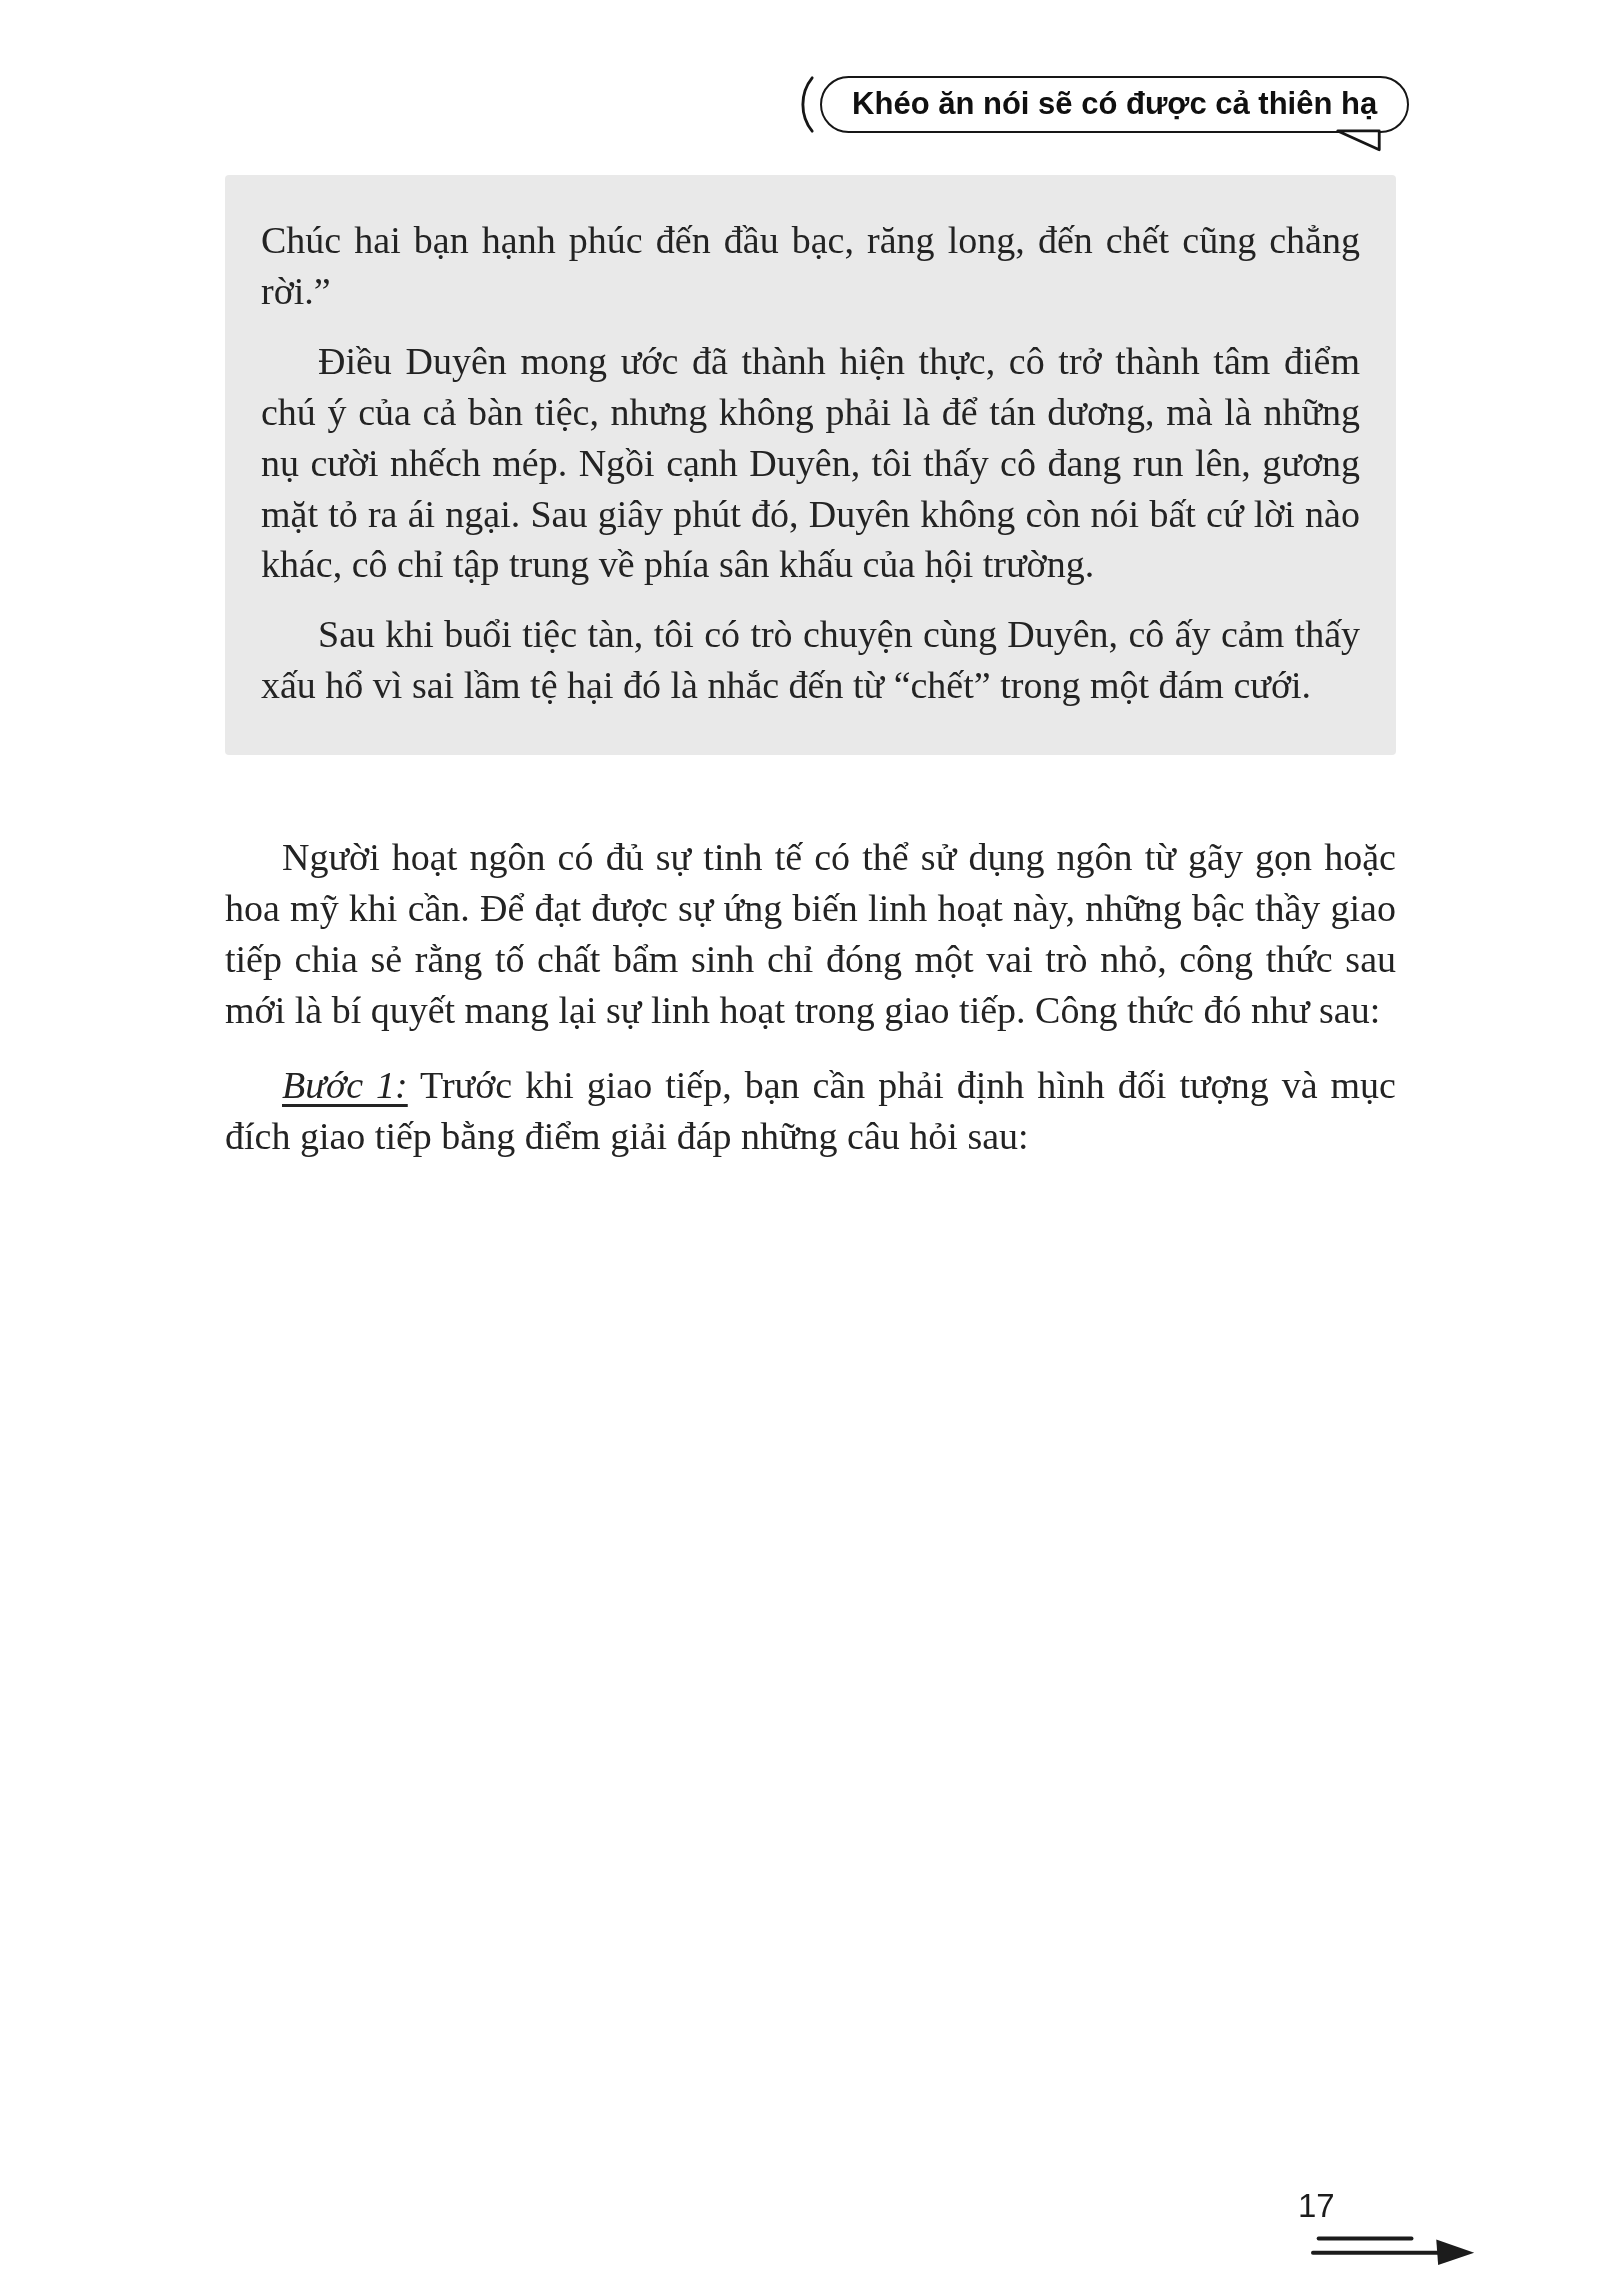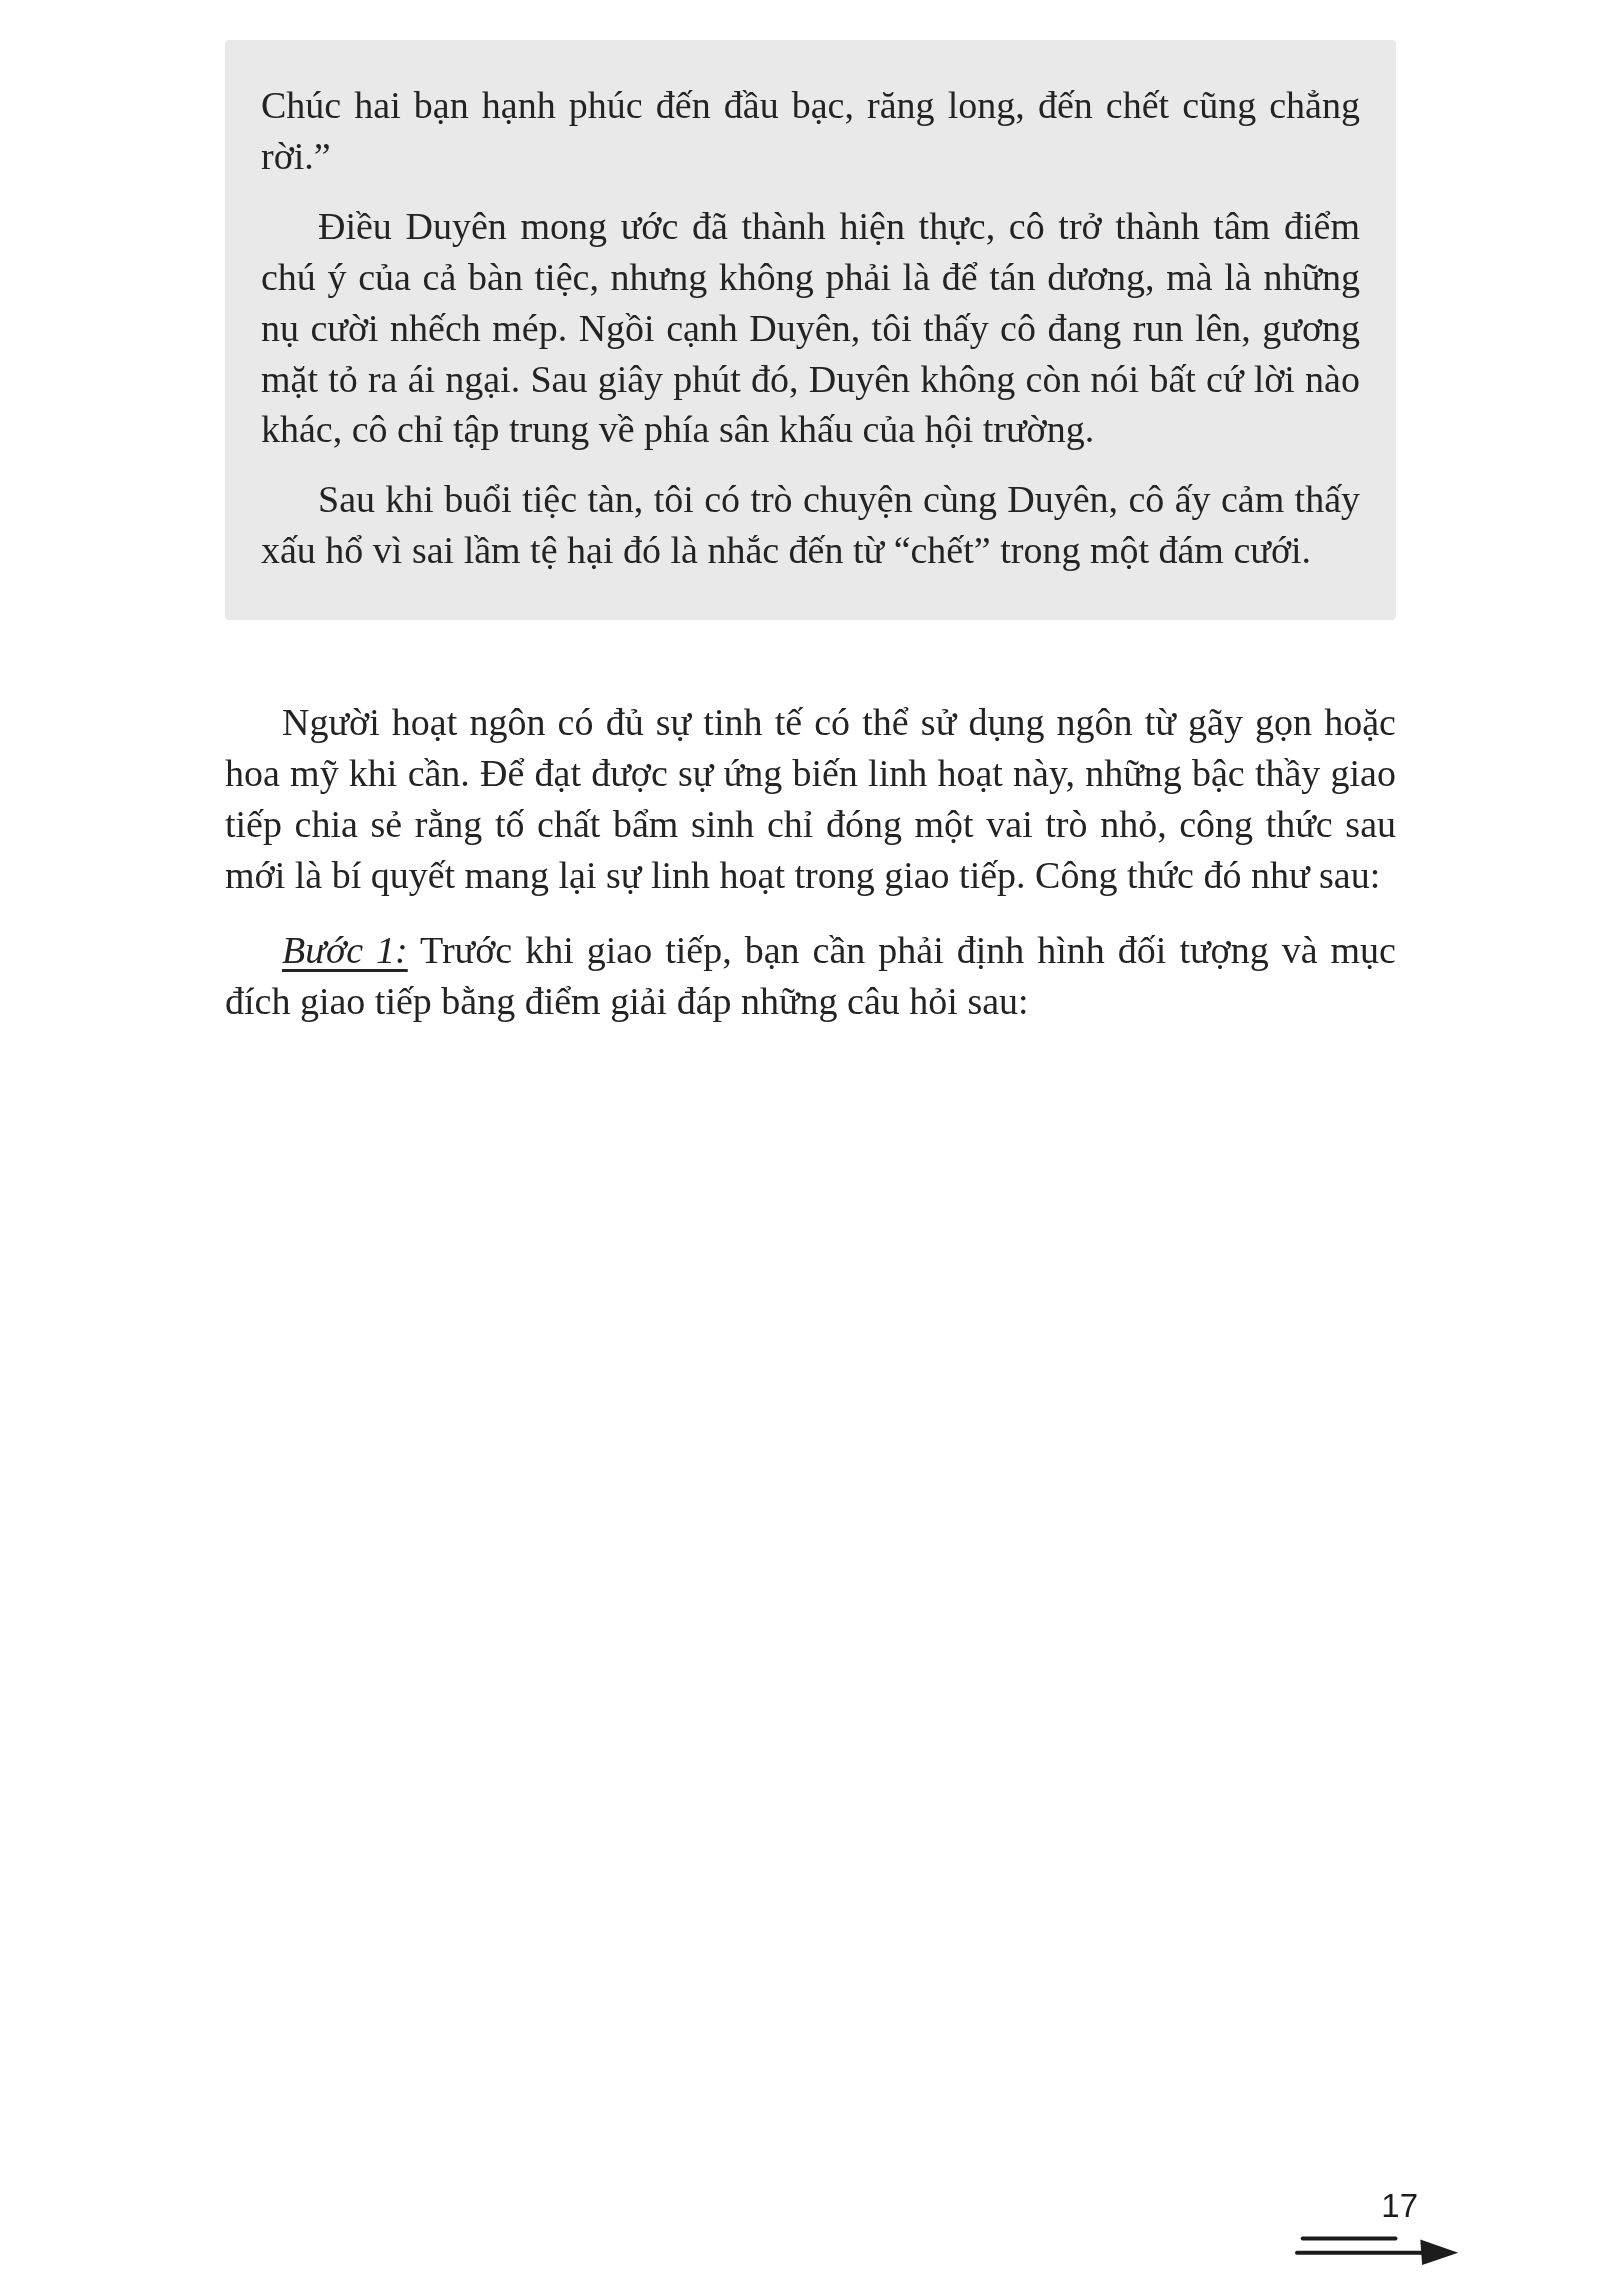--- a/index.html
+++ b/index.html
@@ -79,39 +79,51 @@
   }
   .step-label {
     font-style: italic;
     text-decoration: underline;
     text-underline-offset: 5.7px;
   }
 
   
   .footer {
     position: absolute;
-    right: 159px;
+    right: 143px;
     bottom: 23px;
     width: 180px;
-    text-align: right;
   }
   .page-number {
     font-family: "Liberation Sans", sans-serif;
     font-size: 33px;
     color: #1c1c1c;
     padding-right: 44px;
   }
   .arrow-svg { display: block; margin-top: 1.9px; margin-left: auto; }
 </style>
 </head>
 <body>
 
 <div class="page">
   <div class="content">
 
+    <div class="header-row">
+      <div class="badge">
+        <svg class="badge-curve" width="21" height="61" viewBox="0 0 22 64" aria-hidden="true">
+          <path d="M18 4 C 5 20 5 44 18 60" fill="none" stroke="#161616" stroke-width="3" stroke-linecap="round"></path>
+        </svg>
+        <div class="badge-pill">
+          <span>Khéo ăn nói sẽ có được cả thiên hạ</span>
+        </div>
+        <svg class="badge-tail" width="49" height="24.6" viewBox="0 0 52 26" aria-hidden="true">
+          <polygon points="4,2 48,2 48,22" fill="#ffffff" stroke="#161616" stroke-width="3" stroke-linejoin="round"></polygon>
+        </svg>
+      </div>
+    </div>
 
     <div class="quote-box">
       <p>Chúc hai bạn hạnh phúc đến đầu bạc, răng long, đến chết cũng chẳng rời.”</p>
       <p>Điều Duyên mong ước đã thành hiện thực, cô trở thành tâm điểm chú ý của cả bàn tiệc, nhưng không phải là để tán dương, mà là những nụ cười nhếch mép. Ngồi cạnh Duyên, tôi thấy cô đang run lên, gương mặt tỏ ra ái ngại. Sau giây phút đó, Duyên không còn nói bất cứ lời nào khác, cô chỉ tập trung về phía sân khấu của hội trường.</p>
       <p>Sau khi buổi tiệc tàn, tôi có trò chuyện cùng Duyên, cô ấy cảm thấy xấu hổ vì sai lầm tệ hại đó là nhắc đến từ “chết” trong một đám cưới.</p>
     </div>
 
     <div class="body-text">
       <p>Người hoạt ngôn có đủ sự tinh tế có thể sử dụng ngôn từ gãy gọn hoặc hoa mỹ khi cần. Để đạt được sự ứng biến linh hoạt này, những bậc thầy giao tiếp chia sẻ rằng tố chất bẩm sinh chỉ đóng một vai trò nhỏ, công thức sau mới là bí quyết mang lại sự linh hoạt trong giao tiếp. Công thức đó như sau:</p>
       <p><span class="step-label">Bước 1:</span> <span>Trước khi giao tiếp, bạn cần phải định hình đối tượng và mục đích giao tiếp bằng điểm giải đáp những câu hỏi sau:</span></p>

